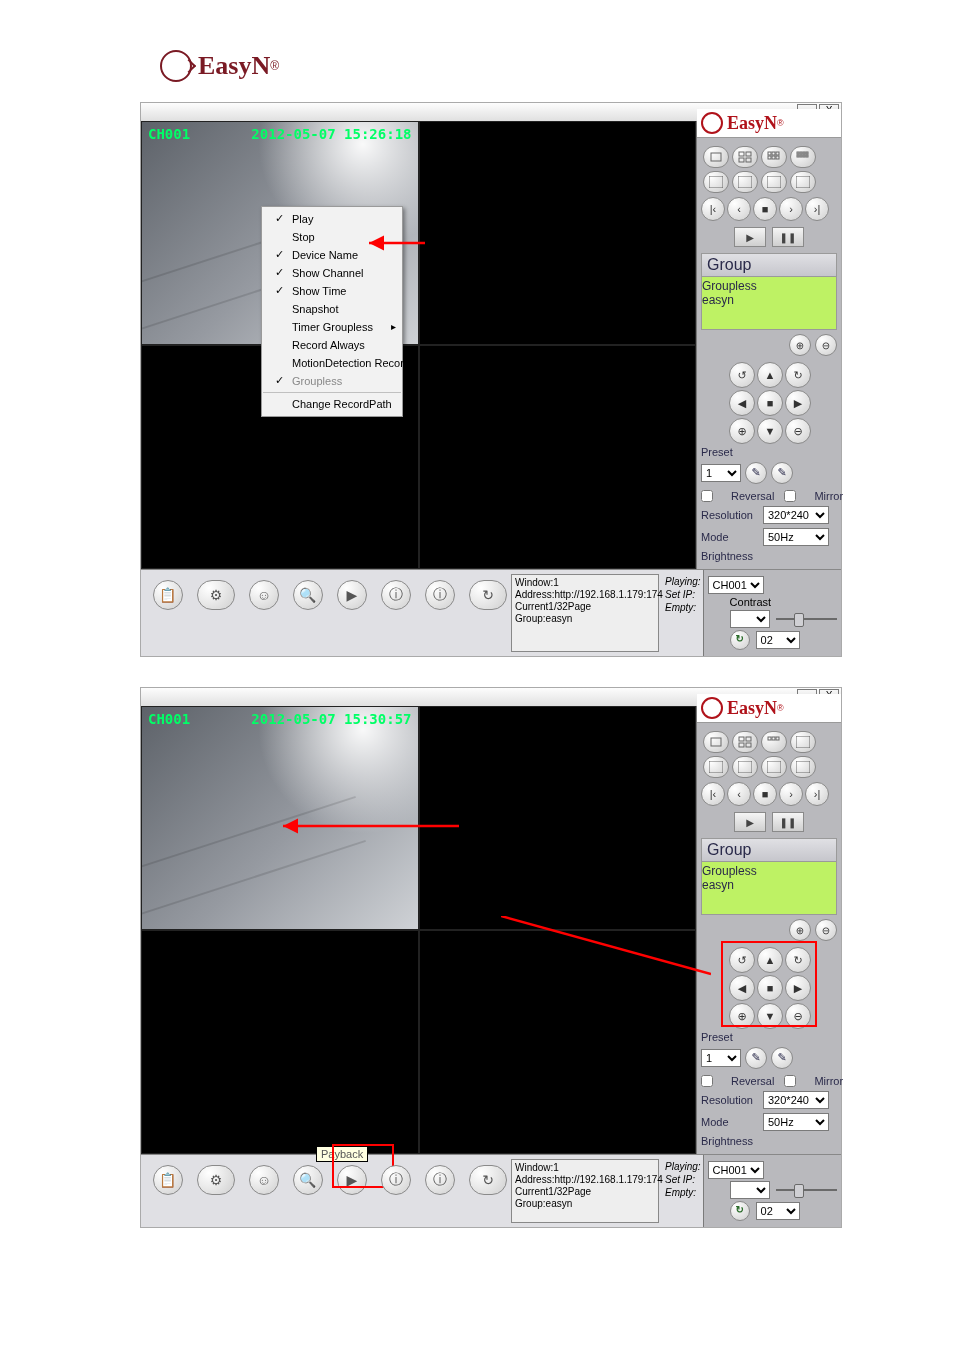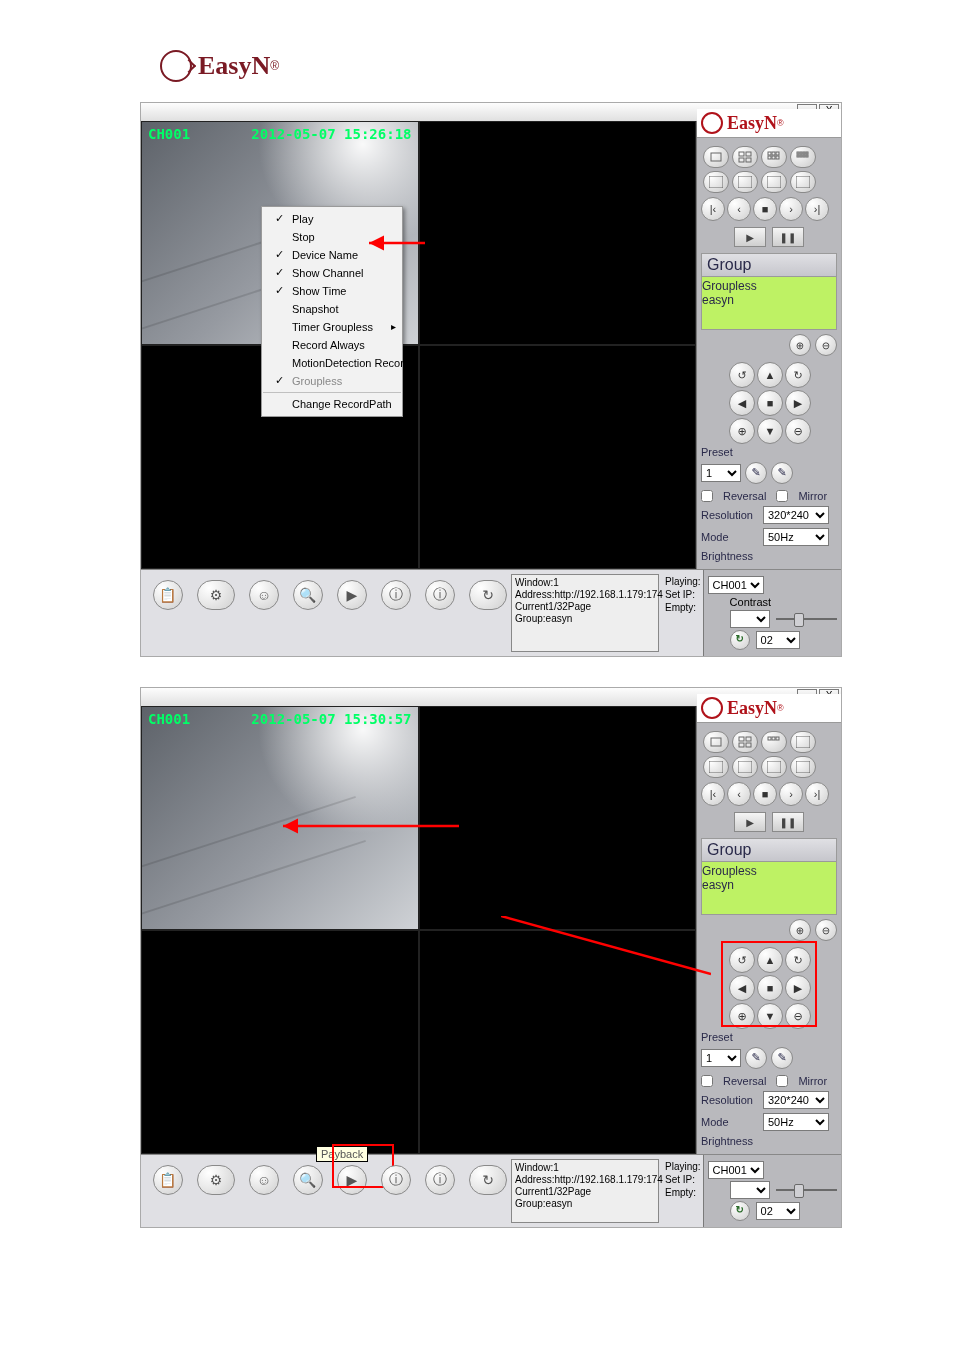--- a/index.html
+++ b/index.html
@@ -54,36 +54,36 @@
   .listbox { height:48px; background:#bef264; border:1px solid #9a9a9a; border-top:0; font-size:12px; padding:2px 0; line-height:14px; }
   .ptz-block { margin-top:4px; }
   .ptz-right { display:flex; justify-content:flex-end; gap:4px; margin-bottom:6px; }
   .ptz-right .ni { width:20px; height:20px; font-size:10px; }
   .ptz-grid { display:grid; grid-template-columns:24px 24px 24px; grid-template-rows:24px 24px 24px; gap:4px; justify-content:center; }
   .ptz-cell { width:24px; height:24px; border-radius:50%; background:radial-gradient(circle at 30% 25%,#fff,#cfcfcf); border:1px solid #8a8a8a; display:flex; align-items:center; justify-content:center; font-size:11px; color:#333; }
   .preset-row { margin-top:4px; display:flex; align-items:center; gap:4px; }
   .small-select { height:18px; font-size:11px; border:1px solid #7a7a7a; background:#fff; }
   .pr-btn { width:20px; height:20px; border-radius:50%; background:radial-gradient(circle at 30% 25%,#fff,#cfcfcf); border:1px solid #8a8a8a; font-size:11px; text-align:center; line-height:18px; }
   .chk-row { margin-top:6px; display:flex; align-items:center; gap:10px; }
-  .chk { display:flex; align-items:center; gap:10px; font-size:11px; }
+  .chk { display:flex; align-items:center; gap:18px; font-size:11px; }
   .chk input { width:12px; height:12px; margin:0; }
   .kv-row { margin-top:4px; display:flex; align-items:center; gap:4px; font-size:11px; }
   .kv-row .lbl { width:58px; }
   .slider-row { margin-top:4px; font-size:11px; }
 
   .bottom { border-top:1px solid #888; display:flex; background:#e0e0e4; }
   .toolbar { flex:1; height:50px; display:flex; align-items:center; gap:14px; padding-left:12px; }
   .tool { position:relative; width:36px; height:28px; border-radius:20px; background:radial-gradient(circle at 30% 25%,#fff,#cfcfcf); border:1px solid #8a8a8a; display:flex; align-items:center; justify-content:center; color:#555; font-size:14px; }
   .tool.sm { width:28px; }
   .tooltip-box { position:absolute; left:-22px; top:-20px; background:#ffffe1; border:1px solid #000; font-size:11px; padding:1px 4px; white-space:nowrap; }
 
   .status { width:230px; display:flex; font-size:10px; }
   .status-left { width:140px; border:1px solid #888; margin:4px; background:#eee; padding:2px 3px; line-height:12px; }
   .status-right { flex:1; padding:4px 2px; }
-  .status-right .r { display:flex; align-items:center; gap:4px; margin:2px 0; }
+  .status-right .r { display:flex; align-items:center; gap:4px; margin:2px 0;font-style:italic; }
   .sel-side { width:160px; background:#b9b9bd; border-left:1px solid #7a7a7a; padding:4px; font-size:11px; }
   .sel-side .r { display:flex; align-items:center; gap:4px; margin:2px 0; }
   .sel-side .half { display:flex; gap:6px;margin-left:22px; }
   .sel-side .sl { position:relative; height:10px; flex:1; }
   .sel-side .sl .line { position:absolute; top:4px; left:0; right:0; height:2px; background:#6a6a6a; }
   .sel-side .sl .thumb { position:absolute; top:-1px; left:30%; width:8px; height:12px; background:#d0d0d4; border:1px solid #6a6a6a; border-radius:2px; }
   .refresh { width:18px; height:18px; border-radius:50%; background:radial-gradient(circle at 30% 25%,#fff,#cfcfcf); border:1px solid #8a8a8a; font-size:10px; text-align:center; line-height:16px; color:#2a6b2a; font-weight:bold; }
 </style>
 </head>
 <body>

